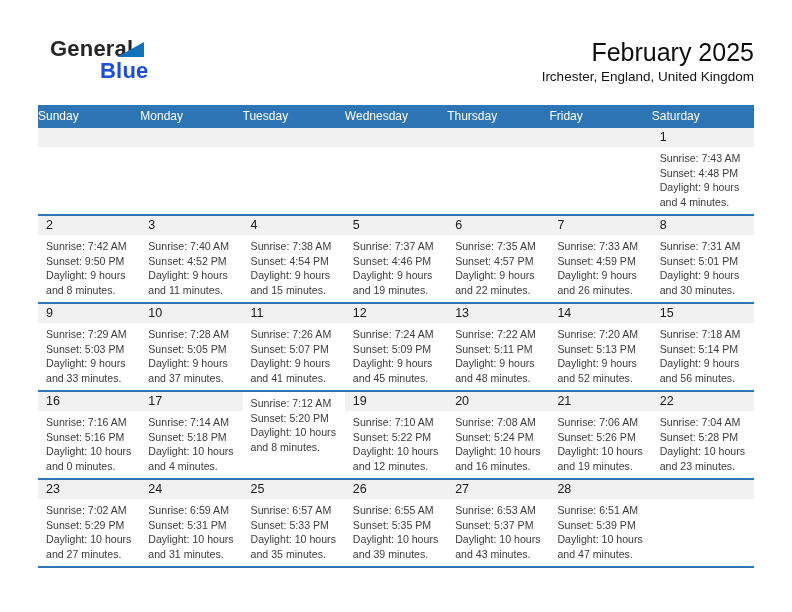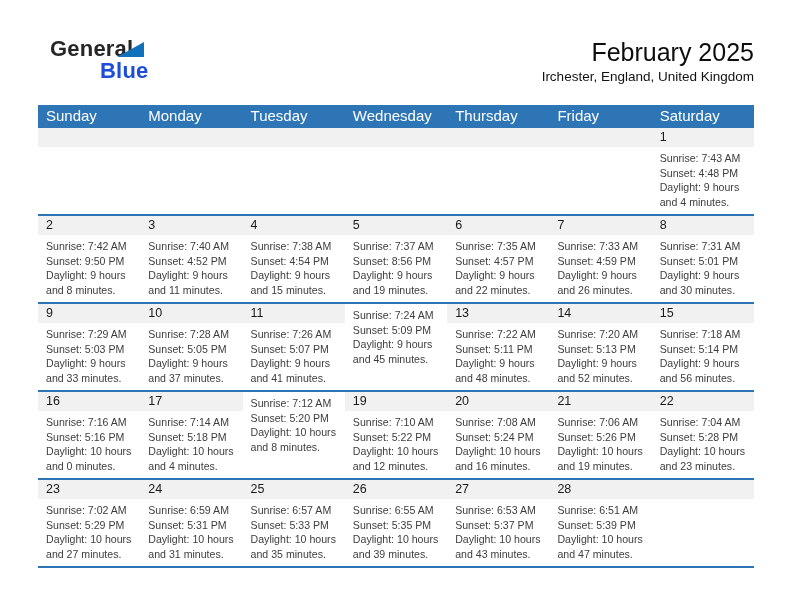--- a/index.html
+++ b/index.html
@@ -33,21 +33,21 @@
   
   .calendar {
     position: absolute; left: 38px; top: 105px; width: 716px;
     border-bottom: 2px solid #2E75B6;
   }
   .weekday-bar {
     display: grid; grid-template-columns: repeat(7, 1fr);
     background: #2E75B6; height: 21px; align-items: center;
   }
   .weekday {
-    color: #ffffff; font-size: 15px; font-weight: 400; padding-left: 8px;
+    color: #ffffff; font-size: 12px; font-weight: 400; 
     white-space: nowrap; overflow: hidden;
   }
   .week-row {
     display: grid; grid-template-columns: repeat(7, 1fr);
     border-top: 2px solid #2E75B6;
     height: 88px;
   }
   .day-cell { overflow: hidden; }
   .num-strip {
     height: 19px; background: #F1F1F1;
@@ -151,21 +151,21 @@
               <div class="detail-line">Sunrise: 7:38 AM</div>
               <div class="detail-line">Sunset: 4:54 PM</div>
               <div class="detail-line">Daylight: 9 hours</div>
               <div class="detail-line">and 15 minutes.</div>
             </div>
           </div>
           <div class="day-cell">
             <div class="num-strip">5</div>
             <div class="details">
               <div class="detail-line">Sunrise: 7:37 AM</div>
-              <div class="detail-line">Sunset: 8:56 PM</div>
+              <div class="detail-line">Sunset: 4:46 PM</div>
               <div class="detail-line">Daylight: 9 hours</div>
               <div class="detail-line">and 19 minutes.</div>
             </div>
           </div>
           <div class="day-cell">
             <div class="num-strip">6</div>
             <div class="details">
               <div class="detail-line">Sunrise: 7:35 AM</div>
               <div class="detail-line">Sunset: 4:57 PM</div>
               <div class="detail-line">Daylight: 9 hours</div>
@@ -213,20 +213,21 @@
           <div class="day-cell">
             <div class="num-strip">11</div>
             <div class="details">
               <div class="detail-line">Sunrise: 7:26 AM</div>
               <div class="detail-line">Sunset: 5:07 PM</div>
               <div class="detail-line">Daylight: 9 hours</div>
               <div class="detail-line">and 41 minutes.</div>
             </div>
           </div>
           <div class="day-cell">
+            <div class="num-strip">12</div>
             <div class="details">
               <div class="detail-line">Sunrise: 7:24 AM</div>
               <div class="detail-line">Sunset: 5:09 PM</div>
               <div class="detail-line">Daylight: 9 hours</div>
               <div class="detail-line">and 45 minutes.</div>
             </div>
           </div>
           <div class="day-cell">
             <div class="num-strip">13</div>
             <div class="details">

